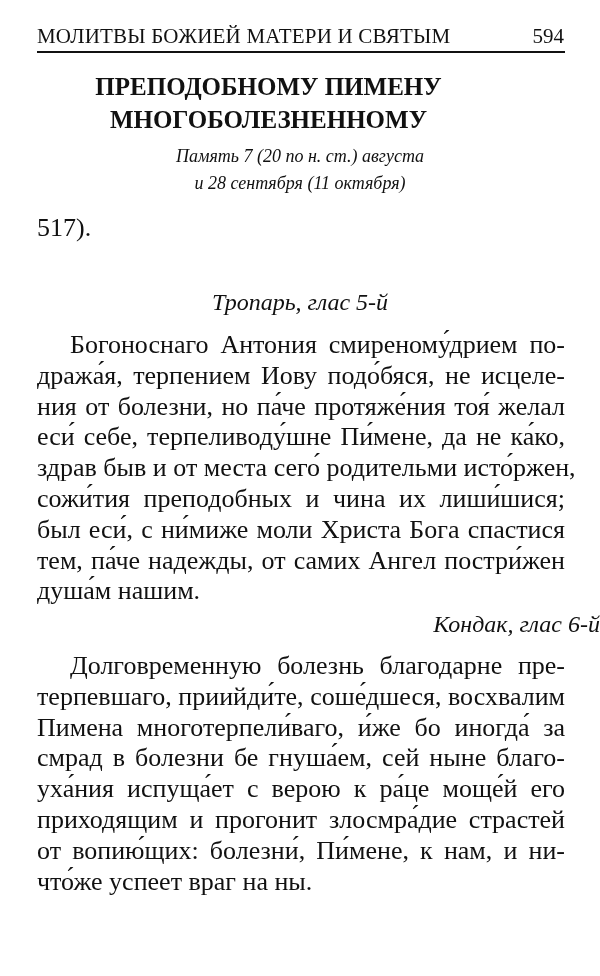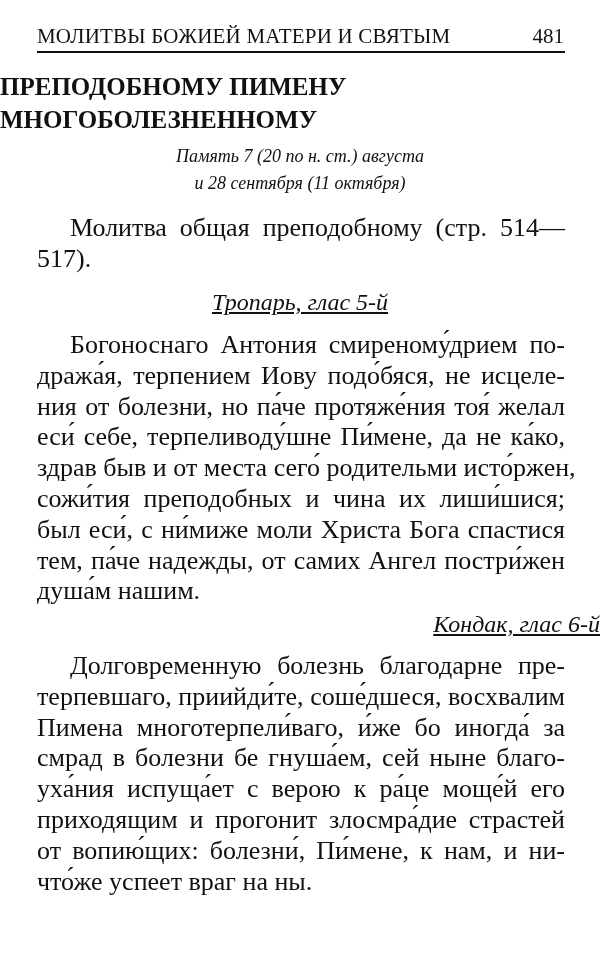--- a/index.html
+++ b/index.html
@@ -4,55 +4,54 @@
 <style>
   html, body { margin: 0; padding: 0; background: #ffffff; }
   body { width: 600px; height: 976px; overflow: hidden; position: relative;
          font-family: "Liberation Serif", "DejaVu Serif", serif; color: #111; }
   .page { position: absolute; left: 0; top: 0; width: 600px; height: 976px; padding-left: 36px; }
   .running-head { position: absolute; left: 37px; top: 23px; width: 528px; height: 28px;
                   border-bottom: 2px solid #111; }
   .running-title { position: absolute; left: 0; top: 0; font-size: 21px; letter-spacing: 0.2px;
                    line-height: 26px; }
   .page-number { position: absolute; right: 1px; top: 0; font-size: 21px; line-height: 26px; }
-  .title { position: absolute; left: 0; width: 537px; top: 70px; 
+  .title { position: absolute; left: 0; width: 537px; top: 70px; text-align: center;
            font-weight: bold; font-size: 25px; line-height: 33px; }
   .title div { display: block; }
   .commemoration { position: absolute; left: 0; width: 600px; top: 143px; text-align: center;
                    font-style: italic; font-size: 18px; line-height: 27px; }
   .body-text { position: absolute; left: 37px; width: 528px; font-size: 26px; line-height: 30.8px;
                text-align: justify; }
   .line { display: block; white-space: nowrap; text-align-last: justify; text-align: justify; }
   .line.last { text-align-last: left; }
   .indent { padding-left: 33px; }
   .section-heading { position: absolute; left: 0; width: 600px; text-align: center;
-                     font-style: italic; font-size: 24px; line-height: 30px; text-decoration: underline; }
+                     font-style: italic; font-size: 24px; line-height: 30px; }
 </style>
 </head>
 <body>
 
 <div class="page">
 
   <div class="running-head">
     <span class="running-title">МОЛИТВЫ БОЖИЕЙ МАТЕРИ И СВЯТЫМ</span>
-    <span class="page-number">481</span>
+    <span class="page-number">594</span>
   </div>
 
   <div class="title">
     <div>ПРЕПОДОБНОМУ ПИМЕНУ</div>
     <div>МНОГОБОЛЕЗНЕННОМУ</div>
   </div>
 
   <div class="commemoration">
     <div>Память 7 (20 по н. ст.) августа</div>
     <div>и 28 сентября (11 октября)</div>
   </div>
 
   <div class="body-text" style="top:213px;">
-    <span class="line indent">Молитва общая преподобному (стр. 514—</span>
     <span class="line last">517).</span>
   </div>
 
   <div class="section-heading" style="top:287px;">Тропарь, глас 5-й</div>
 
   <div class="body-text" style="top:330px;">
     <span class="line indent">Богоноснаго Антония смиреному́дрием по-</span>
     <span class="line">дража́я, терпением Иову подо́бяся, не исцеле-</span>
     <span class="line">ния от болезни, но па́че протяже́ния тоя́ желал</span>
     <span class="line">еси́ себе, терпеливоду́шне Пи́мене, да не ка́ко,</span>

